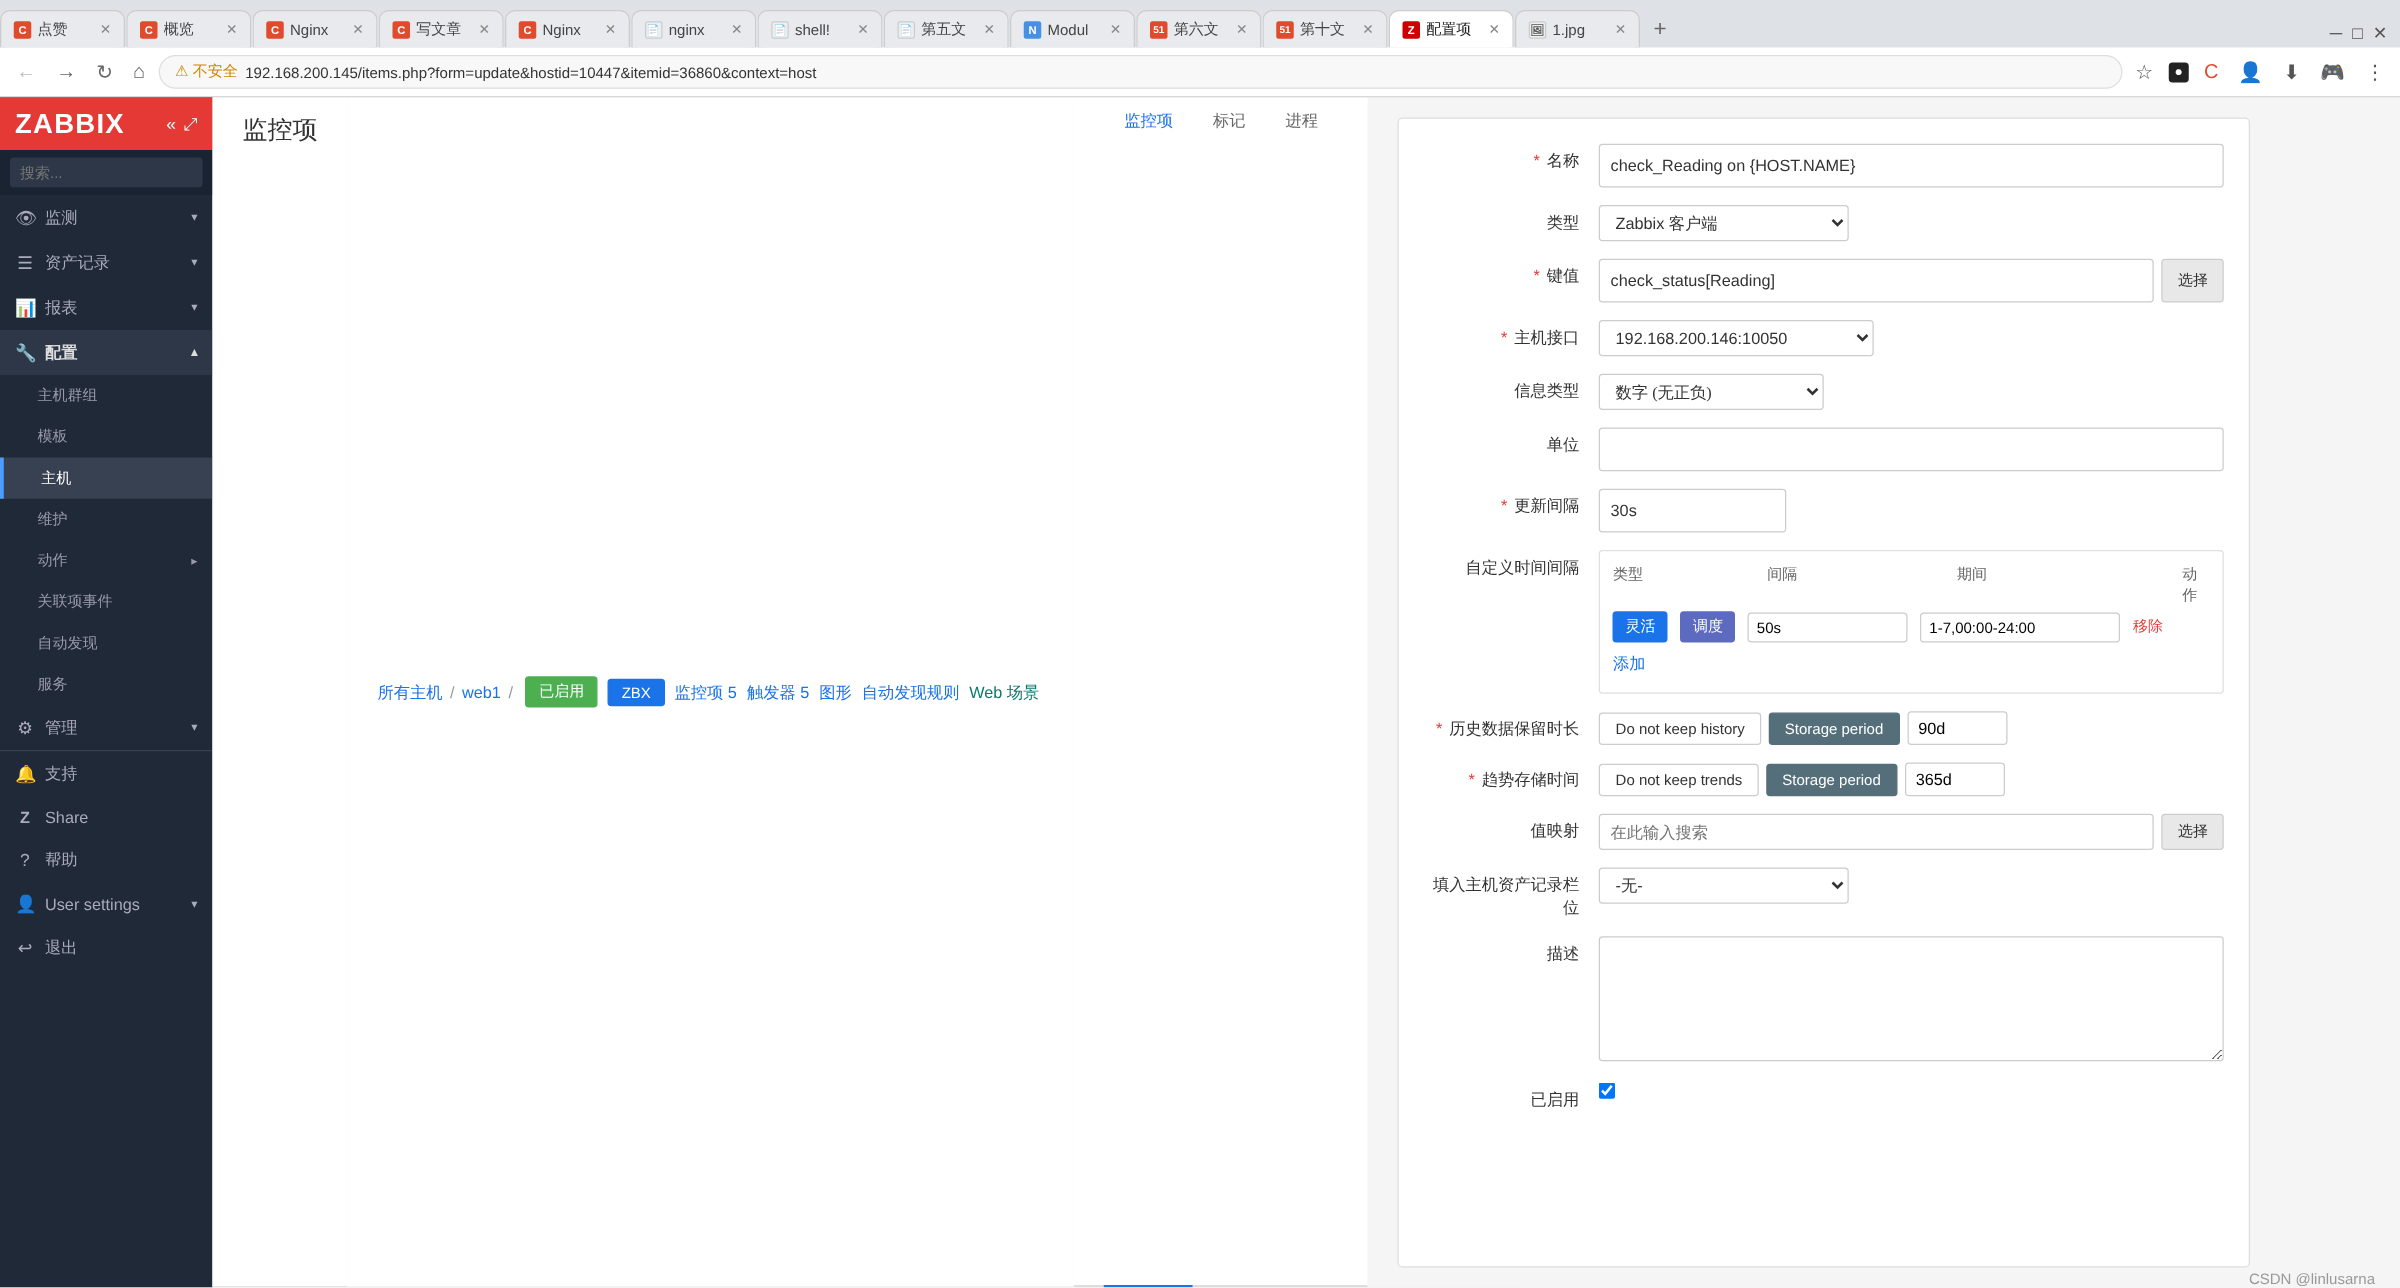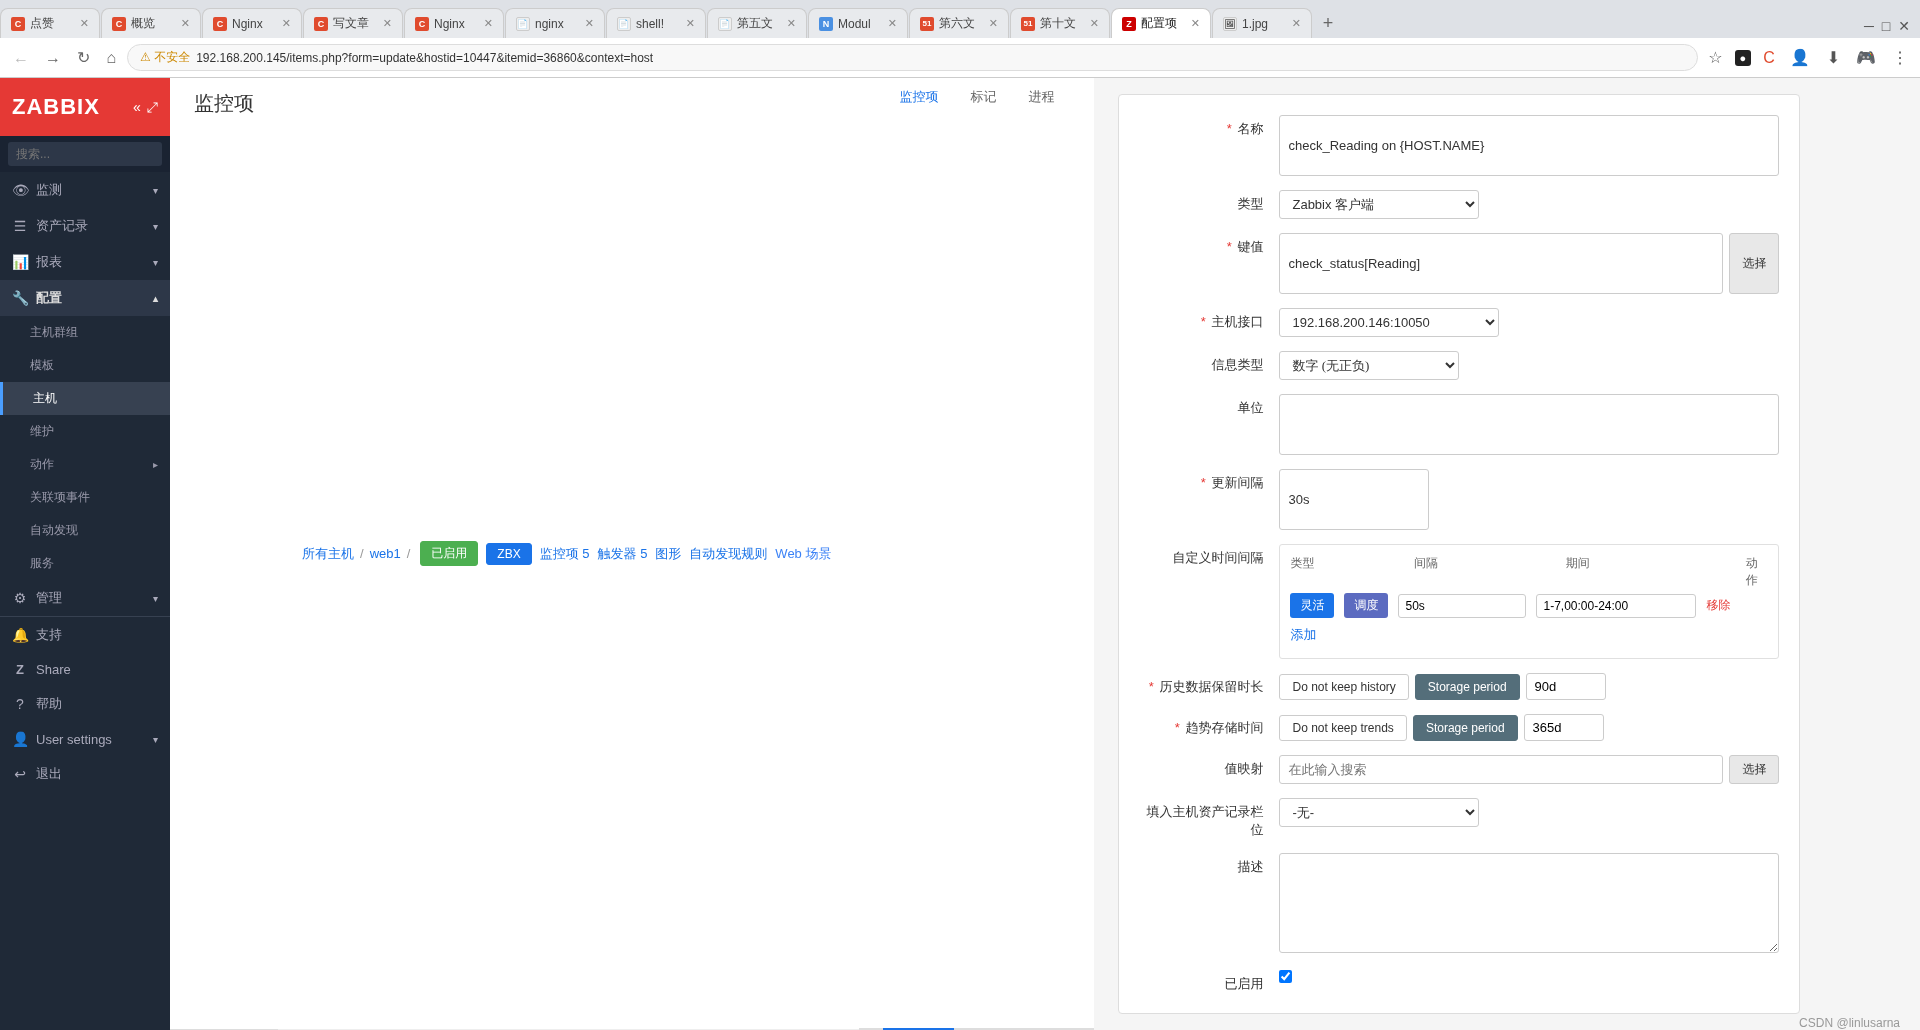--- a/index.html
+++ b/index.html
@@ -26,21 +26,21 @@
     .address-warning { color: #c80; font-size: 12px; }
     .address-text { color: #333; font-size: 12px; }
     .toolbar-icons { display: flex; align-items: center; gap: 8px; color: #555; font-size: 16px; }
     .toolbar-icon { cursor: pointer; padding: 2px 4px; }
 
     
     .app { display: flex; width: 1920px; height: 952px; }
 
     
     .sidebar { width: 170px; background: #1f2937; color: #ccc; flex-shrink: 0; display: flex; flex-direction: column; }
-    .sidebar-logo { background: #e53935; padding: 8px 12px; display: flex; align-items: center; justify-content: space-between; height: 58px; }
+    .sidebar-logo { background: #e53935; padding: 8px 12px; display: flex; align-items: center; justify-content: space-between; height: 42px; }
     .logo-text { color: white; font-size: 22px; font-weight: bold; letter-spacing: 1px; }
     .logo-icons { display: flex; gap: 6px; color: white; font-size: 14px; }
     .sidebar-search { padding: 6px 8px; background: #1a2332; }
     .sidebar-search input { width: 100%; background: #2d3748; border: none; border-radius: 3px; padding: 5px 8px; color: #ccc; font-size: 12px; }
     .sidebar-nav { flex: 1; overflow-y: auto; }
     .nav-item { display: flex; align-items: center; padding: 9px 12px; cursor: pointer; color: #aab; font-size: 13px; gap: 8px; }
     .nav-item.active { background: #2d3748; color: white; }
     .nav-item.section { font-weight: bold; color: #ddd; }
     .nav-item .nav-icon { font-size: 14px; width: 16px; text-align: center; }
     .nav-item .nav-arrow { margin-left: auto; font-size: 10px; }
@@ -62,21 +62,21 @@
 
     .sub-tabs { background: white; padding: 0 24px; border-bottom: 2px solid #ddd; display: flex; }
     .sub-tab { padding: 10px 16px; font-size: 13px; cursor: pointer; color: #666; border-bottom: 2px solid transparent; margin-bottom: -2px; }
     .sub-tab.active { color: #1a73e8; border-bottom-color: #1a73e8; }
 
     .form-area { background: white; margin: 16px 24px; padding: 20px; border-radius: 4px; border: 1px solid #ddd; }
     .form-row { display: flex; align-items: flex-start; margin-bottom: 14px; }
     .form-label { width: 140px; text-align: right; padding-right: 16px; padding-top: 5px; color: #333; font-size: 13px; flex-shrink: 0; }
     .form-label .required { color: #e53935; margin-right: 2px; }
     .form-control { flex: 1; max-width: 600px; }
-    .form-input { width: 100%; border: 1px solid #ccc; border-radius: 3px; padding: 22px 8px; font-size: 13px; color: #333; }
+    .form-input { width: 100%; border: 1px solid #ccc; border-radius: 3px; padding: 9px 8px; font-size: 13px; color: #333; }
     .form-select { width: 100%; border: 1px solid #ccc; border-radius: 3px; padding: 5px 8px; font-size: 13px; color: #333; background: white; appearance: auto; }
     .input-with-btn { display: flex; gap: 6px; }
     .btn-select { padding: 5px 12px; background: #e8e8e8; border: 1px solid #ccc; border-radius: 3px; font-size: 12px; cursor: pointer; color: #333; white-space: nowrap; }
     .custom-interval-header { display: flex; gap: 10px; padding: 0 0 4px 0; color: #666; font-size: 12px; }
     .custom-interval-row { display: flex; align-items: center; gap: 10px; margin-bottom: 4px; }
     .btn-flexible { padding: 4px 10px; background: #1a73e8; color: white; border: none; border-radius: 3px; font-size: 12px; cursor: pointer; }
     .btn-scheduled { padding: 4px 10px; background: #5c6bc0; color: white; border: none; border-radius: 3px; font-size: 12px; cursor: pointer; }
     .interval-input { width: 128px; border: 1px solid #ccc; border-radius: 3px; padding: 4px 6px; font-size: 12px; }
     .period-input { width: 160px; border: 1px solid #ccc; border-radius: 3px; padding: 4px 6px; font-size: 12px; }
     .btn-remove { color: #e53935; background: none; border: none; cursor: pointer; font-size: 12px; }
@@ -296,21 +296,21 @@
       <a href="#">所有主机</a>
       <span class="breadcrumb-sep">/</span>
       <a href="#">web1</a>
       <span class="breadcrumb-sep">/</span>
       <span class="filter-tag active-green" style="margin:0 4px;">已启用</span>
       <span class="filter-tag active-blue" style="margin:0 4px;">ZBX</span>
       <a href="#" style="margin:0 4px;font-size:13px;color:#1a73e8;">监控项 5</a>
       <a href="#" style="margin:0 4px;font-size:13px;color:#1a73e8;">触发器 5</a>
       <a href="#" style="margin:0 4px;font-size:13px;color:#1a73e8;">图形</a>
       <a href="#" style="margin:0 4px;font-size:13px;color:#1a73e8;">自动发现规则</a>
-      <a href="#" style="margin:0 4px;font-size:13px;color:#3b82f6;">Web 场景</a>
+      <a href="#" style="margin:0 4px;font-size:13px;color:#0f766e;">Web 场景</a>
     </div>
 
     <div class="sub-tabs">
       <div class="sub-tab active">监控项</div>
       <div class="sub-tab">标记</div>
       <div class="sub-tab">进程</div>
     </div>
 
     <div class="form-area">
 

